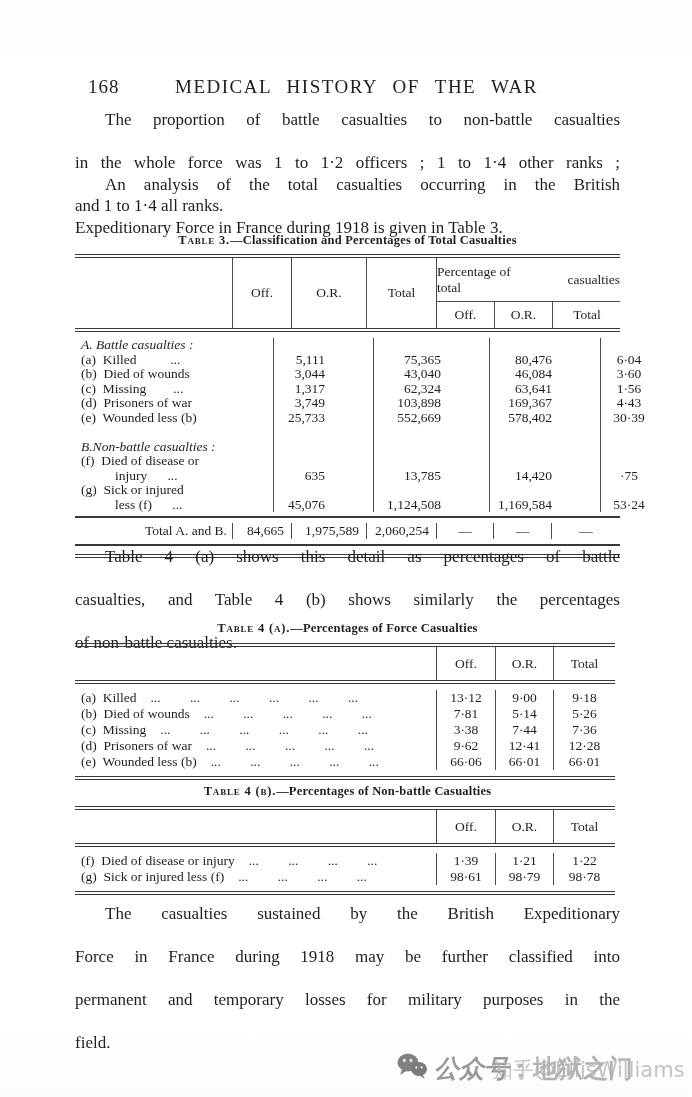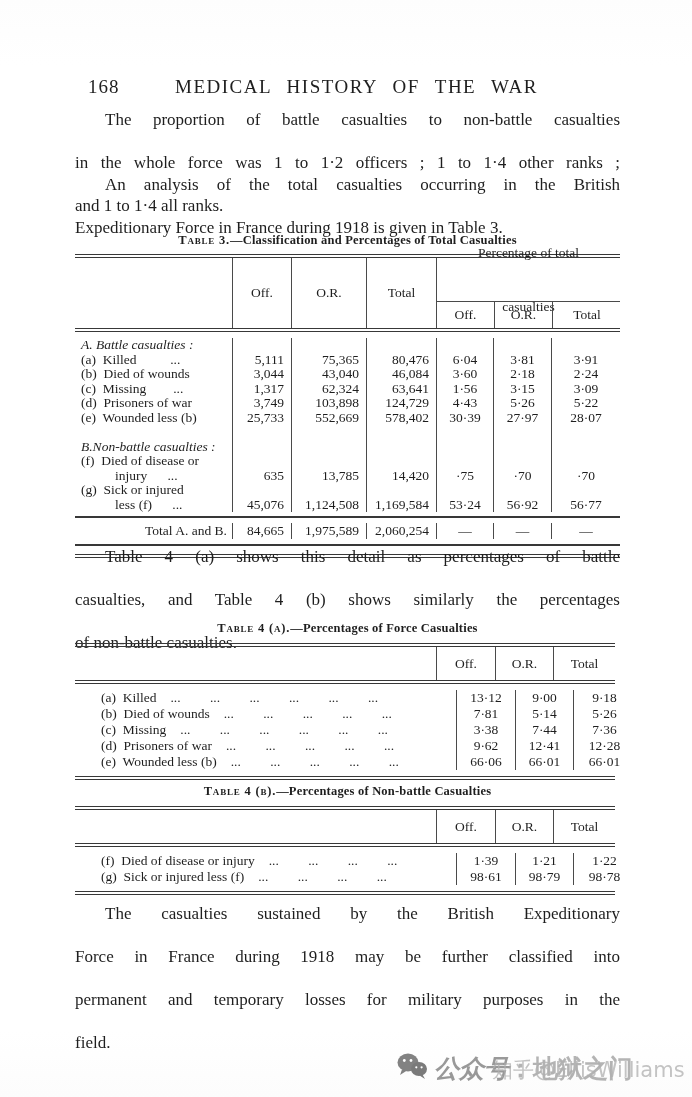--- a/index.html
+++ b/index.html
@@ -27,46 +27,46 @@
   .caption{position:absolute;left:0;width:545px;text-align:center;font-size:12.5px;font-weight:bold;letter-spacing:.2px;}
   .sc{font-variant:small-caps;letter-spacing:.8px;margin-top:28px;}
   #cap3{top:233px;} #cap4a{top:621px;} #cap4b{top:784px;}
 
   
   .t3{position:absolute;top:254px;left:0;width:545px;font-size:13.5px;}
   .t3 .vb{border-left:1px solid #4a4a4a;}
   .t3-head{display:grid;grid-template-columns:157px 59px 75px 70px 184px;
     border-top:4px double #383838;border-bottom:4px double #383838;height:70px;}
   .h-col{display:flex;align-items:center;justify-content:center;}
-  .h-pct-title{height:43px;border-bottom:1px solid #4a4a4a;display:flex;flex-direction:column;
+  .h-pct-title{height:43px;border-bottom:1px solid #4a4a4a;display:flex;flex-direction:row;
     align-items:center;justify-content:center;line-height:16px;font-size:13.5px;gap:38px;}
   .h-pct-sub{display:grid;grid-template-columns:57px 58px 69px;height:26px;}
   .h-sub{display:flex;align-items:center;justify-content:center;}
   .t3-body{padding-top:6px;padding-bottom:4px;}
-  .trow{display:grid;grid-template-columns:157px 59px 75px 70px 57px 58px 69px;min-height:14.5px;line-height:14.5px;}
+  .trow{display:grid;grid-template-columns:157px 59px 75px 70px 57px 58px 69px;min-height:14.5px;line-height:14.5px;gap:41px;}
   .trow .c{min-height:14.5px;}
   .sprow .c{min-height:8px;}
   .lab{padding-left:6px;white-space:pre;overflow:hidden;}
   .lab2{padding-left:40px;white-space:pre;overflow:hidden;}
   .ital{font-style:italic;}
   .num{text-align:right;padding-right:7px;}
   .pct{text-align:center;}
   .t3-total{display:grid;grid-template-columns:157px 59px 75px 70px 57px 58px 69px;
     border-top:2px solid #383838;border-bottom:2px solid #383838;height:26px;align-items:center;}
   .t3-total .lab{text-align:right;padding-right:5px;}
   .t3-end{height:8px;border-bottom:4px double #383838;}
 
   
   .t4{position:absolute;left:0;width:540px;font-size:13.5px;}
   #t4a{top:643px;} #t4b{top:806px;}
   .t4-head{display:grid;grid-template-columns:361px 59px 58px 62px;height:33px;
     border-top:4px double #383838;border-bottom:4px double #383838;}
   .t4-head .h-col{font-size:13.5px;}
   .t4-body{padding-top:6px;padding-bottom:6px;border-bottom:4px double #383838;}
-  .t4row{display:grid;grid-template-columns:361px 59px 58px 62px;height:16px;line-height:16px;margin-left:20px;}
+  .t4row{display:grid;grid-template-columns:361px 59px 58px 62px;height:16px;line-height:16px;}
   .t4 .vb{border-left:1px solid #4a4a4a;}
   .labflex{display:flex;padding-left:6px;overflow:hidden;}
   .labflex .lname{white-space:pre;}
   .dots{flex:1;white-space:pre;overflow:hidden;padding-left:14px;word-spacing:26px;color:#2a2a2a;}
 
   
   .watermark{position:absolute;top:1046px;left:396px;width:296px;height:42px;}
   .wm-icon{position:absolute;left:0;top:6px;opacity:.78;}
   .wm-gzh{position:absolute;left:38px;top:6px;font-size:25px;color:#808080;
     font-family:"DejaVu Sans","Liberation Sans",sans-serif;font-weight:bold;opacity:.8;white-space:nowrap;font-style:italic;}
@@ -159,21 +159,21 @@
         <div class="c vb num">63,641</div>
         <div class="c vb pct">1·56</div>
         <div class="c vb pct">3·15</div>
         <div class="c vb pct">3·09</div>
       </div>
 
       <div class="trow">
         <div class="c lab">(d)  Prisoners of war</div>
         <div class="c vb num">3,749</div>
         <div class="c vb num">103,898</div>
-        <div class="c vb num">124,729</div>
+        <div class="c vb num">169,367</div>
         <div class="c vb pct">4·43</div>
         <div class="c vb pct">5·26</div>
         <div class="c vb pct">5·22</div>
       </div>
 
       <div class="trow">
         <div class="c lab">(e)  Wounded less (b)</div>
         <div class="c vb num">25,733</div>
         <div class="c vb num">552,669</div>
         <div class="c vb num">578,402</div>

